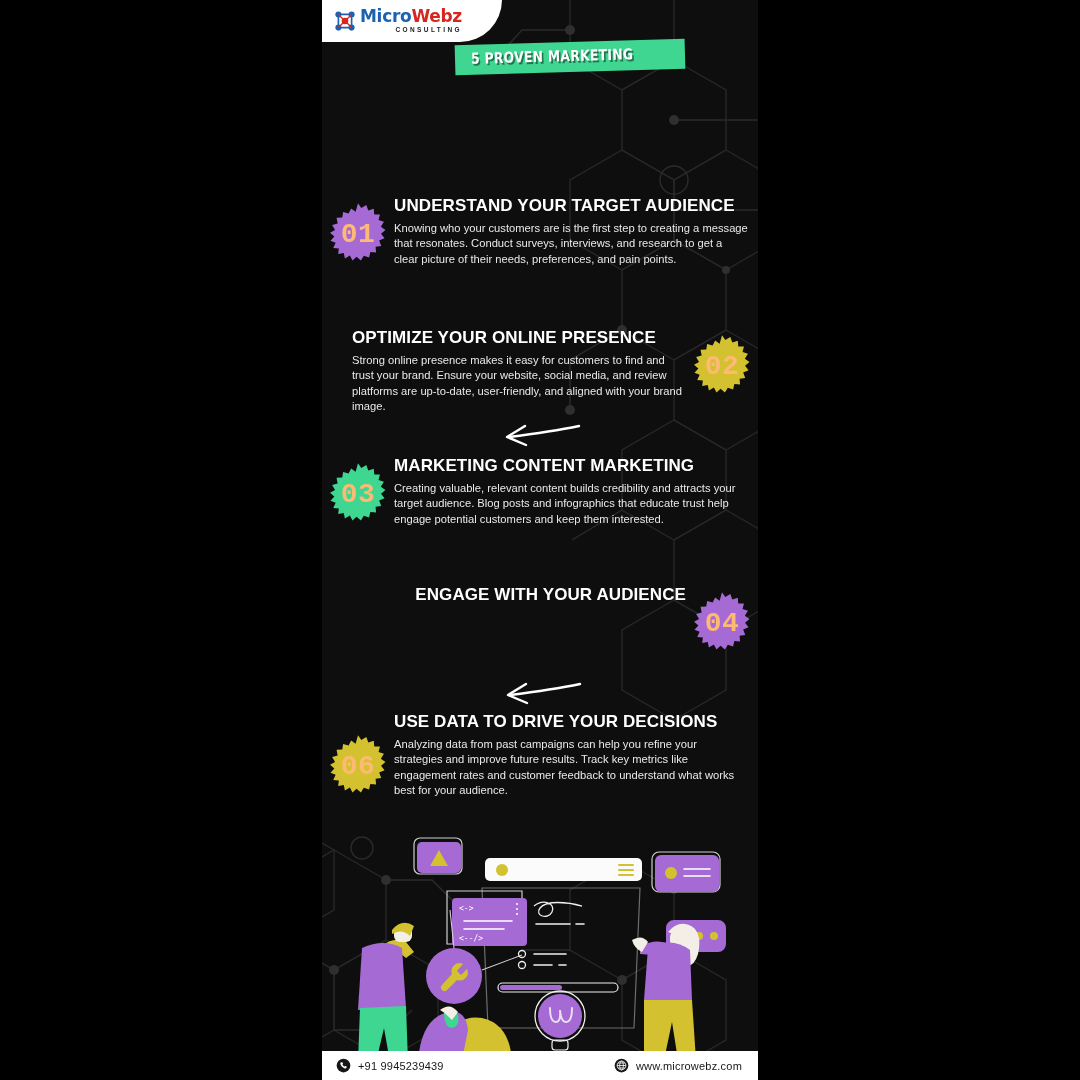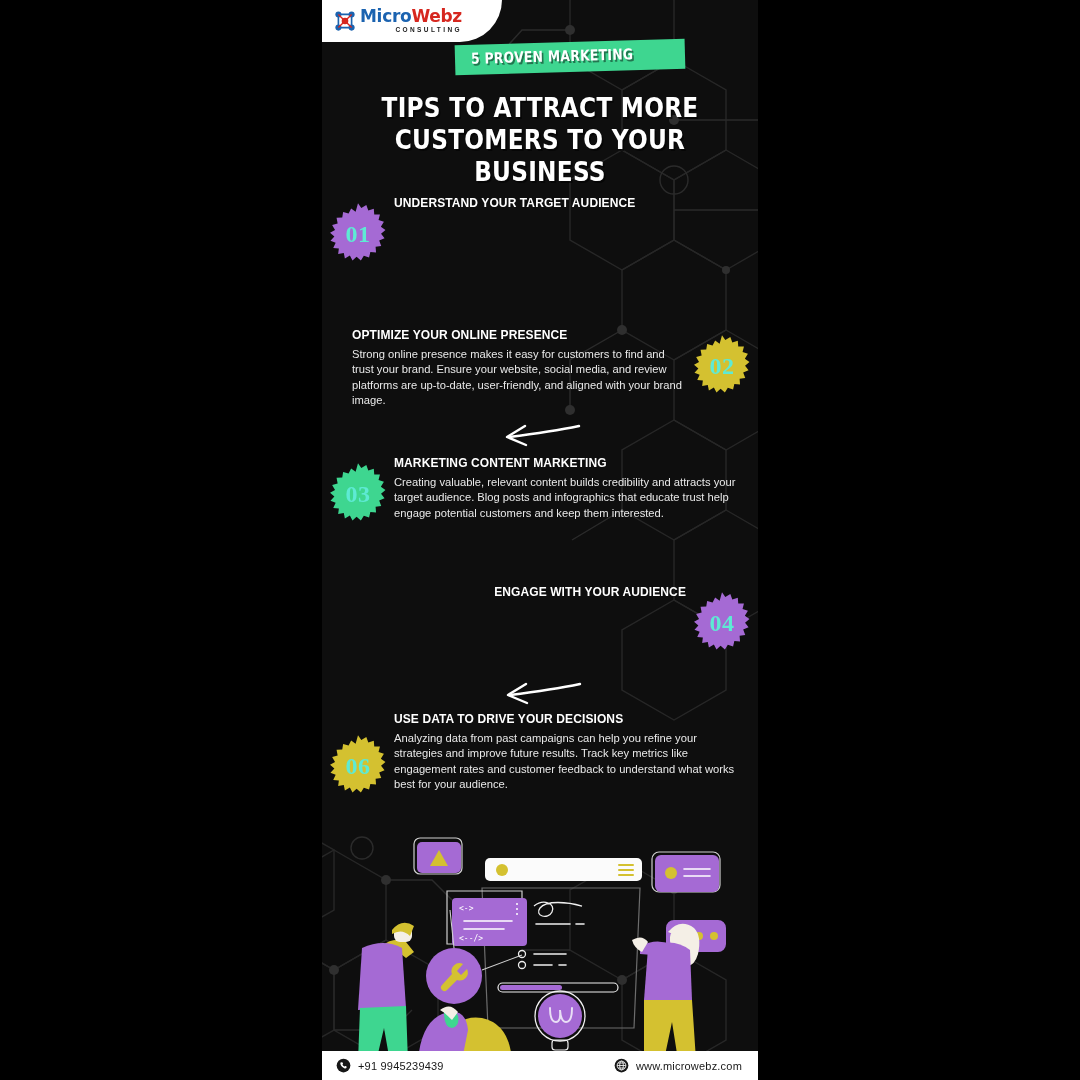--- a/index.html
+++ b/index.html
@@ -53,28 +53,28 @@
   }
   #title .tl{ display:block; transform:scaleX(.86); }
 
   
   .tip{ position:absolute; z-index:5; width:436px; left:0; display:flex; }
   .tip.right-badge{ flex-direction:row-reverse; }
   .badge-wrap{ flex:0 0 72px; display:flex; align-items:flex-start; justify-content:center; padding-top:6px; }
   .badge{ position:relative; width:64px; height:64px; display:flex; align-items:center; justify-content:center; }
   .badge svg{ position:absolute; inset:0; width:64px; height:64px; }
   .badge .num{
-    position:relative; z-index:2; color:#5eead4;
-    font-family:Liberation Serif, serif; font-weight:bold; font-size:24px;
+    position:relative; z-index:2; color:#fdba74;
+    font-family:Liberation Mono, monospace; font-weight:bold; font-size:28px;
     letter-spacing:.5px;
   }
   .tip-text{ flex:1 1 auto; padding-right:10px; }
   .tip.right-badge .tip-text{ padding-right:0; padding-left:46px; }
   .tip-head{
-    color:#fff; font-weight:bold; font-size:12px; letter-spacing:.1px;
+    color:#fff; font-weight:bold; font-size:17px; letter-spacing:.1px;
     margin-bottom:5px; font-family:"Liberation Sans", sans-serif;
   }
   .tip-body{
     color:#e9e9e9; font-size:11.2px; line-height:1.38; font-weight:400;
     font-family:"Liberation Sans", sans-serif;
   }
 
   
   .arrow{ position:absolute; z-index:5; }
 
@@ -159,36 +159,33 @@
           <span class="lw-blue">Micro</span><span class="lw-red">Webz</span>
         </div>
         <div class="logo-row2">CONSULTING</div>
       </div>
     </div>
 
     <div id="ribbon">
       <span>5 PROVEN MARKETING</span>
     </div>
 
-    <div id="title">
-      <span class="tl">TIPS TO ATTRACT MORE</span>
-      <span class="tl">CUSTOMERS TO YOUR BUSINESS</span>
-    </div>
 
     <div class="tip" style="top:196px;">
       <div class="badge-wrap">
         <div class="badge">
           <svg viewBox="0 0 100 100">
               <polygon class="bshape" points="50,2 55.2,9.3 63,4.6 66.1,13.1 74.7,10.6 75.4,19.5 84.3,19.6 82.1,28.2 90.5,31 85.7,38.5 92.9,43.8 86,49.6 91.5,56.6 83.1,60.2 86.3,68.6 77.5,70 78.2,78.9 69.3,78.2 67.3,86.8 59.1,83.9 54.5,91.5 47.8,85.6 41.4,91.5 37.3,83.6 29.5,88.2 27.8,79.5 19,81.4 20.1,72.5 11.3,71.7 15.1,63.6 7,60.4 13.1,54 6.3,48.1 14.1,43.8 9.6,36.1 18.2,33.6 16.5,24.8 25.4,24.3 26.8,15.5 35.3,18.1 39.3,10.1 46.3,15.3" fill="#a56ad4"></polygon>
             </svg>
           <span class="num">01</span>
         </div>
       </div>
       <div class="tip-text">
         <div class="tip-head">UNDERSTAND YOUR TARGET AUDIENCE</div>
+        <div class="tip-body">Knowing who your customers are is the first step to creating a message that resonates. Conduct surveys, interviews, and research to get a clear picture of their needs, preferences, and pain points.</div>
       </div>
     </div>
 
     <div class="tip right-badge" style="top:328px;">
       <div class="badge-wrap">
         <div class="badge">
           <svg viewBox="0 0 100 100">
               <polygon points="50,2 55.2,9.3 63,4.6 66.1,13.1 74.7,10.6 75.4,19.5 84.3,19.6 82.1,28.2 90.5,31 85.7,38.5 92.9,43.8 86,49.6 91.5,56.6 83.1,60.2 86.3,68.6 77.5,70 78.2,78.9 69.3,78.2 67.3,86.8 59.1,83.9 54.5,91.5 47.8,85.6 41.4,91.5 37.3,83.6 29.5,88.2 27.8,79.5 19,81.4 20.1,72.5 11.3,71.7 15.1,63.6 7,60.4 13.1,54 6.3,48.1 14.1,43.8 9.6,36.1 18.2,33.6 16.5,24.8 25.4,24.3 26.8,15.5 35.3,18.1 39.3,10.1 46.3,15.3" fill="#d4c130"></polygon>
             </svg>
           <span class="num">02</span>

